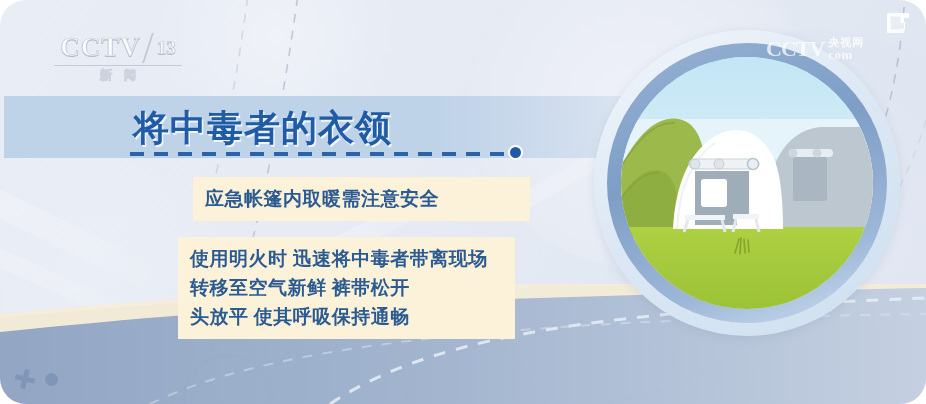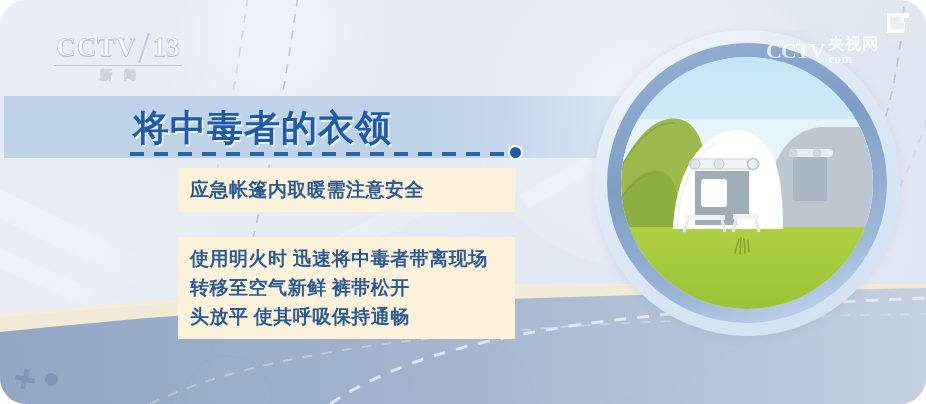--- a/index.html
+++ b/index.html
@@ -91,21 +91,21 @@
     -webkit-text-stroke: 1px rgba(168,175,192,0.55);
   }
   .cctv-slash {
     display: inline-block;
     width: 2px; height: 30px;
     margin: 0 6px 0 4px;
     background: rgba(172,180,196,0.6);
     transform: skewX(-18deg);
   }
   .cctv-13 {
-    font-size: 27px;
+    font-size: 19px;
     font-weight: 700;
     color: rgba(255,255,255,0.92);
     text-shadow: 0 1px 0 rgba(150,158,175,0.55), 0 -1px 0 rgba(255,255,255,0.9);
     -webkit-text-stroke: 1px rgba(168,175,192,0.5);
   }
   .cctv-rule {
     margin: 2px auto 1px;
     width: 128px; height: 1px;
     background: rgba(176,183,199,0.65);
   }
@@ -155,21 +155,21 @@
 
   
   .panel {
     position: absolute;
     left: 178px;
     width: 337px;
     background: #fcf1d9;
     box-sizing: border-box;
     padding: 7px 12px 8px 12px;
   }
-  .panel-1 { top: 168px; }
+  .panel-1 { top: 177px; margin-left: 15px; }
   .panel-2 { top: 237px; }
   .panel-line {
     font-size: 19px;
     font-weight: 700;
     line-height: 29px;
     color: #2a5b93;
     letter-spacing: 0.5px;
     white-space: nowrap;
   }
 
@@ -214,21 +214,21 @@
     pointer-events: none;
   }
   .wm-cctv {
     font-size: 22px;
     font-weight: 700;
     letter-spacing: -1px;
     color: rgba(255,255,255,0.72);
   }
   .wm-right { line-height: 1.0; }
   .wm-cn {
-    font-size: 16px;
+    font-size: 11px;
     font-weight: 700;
     letter-spacing: 1px;
     color: rgba(255,255,255,0.8);
   }
   .wm-com {
     font-size: 13px;
     font-weight: 700;
     color: rgba(255,255,255,0.75);
     letter-spacing: 0.5px;
   }

